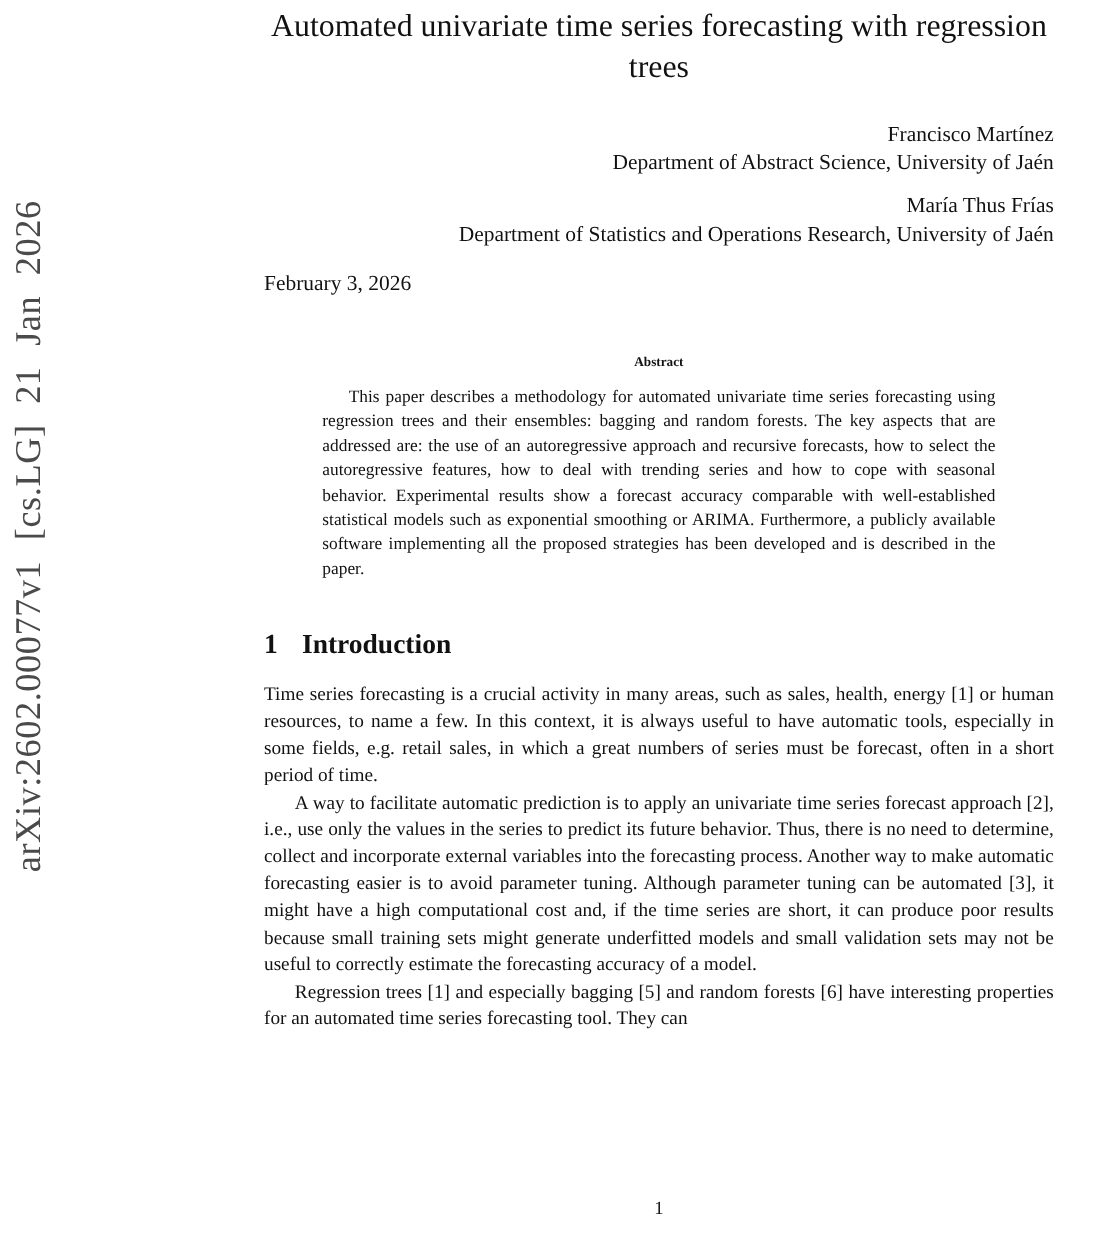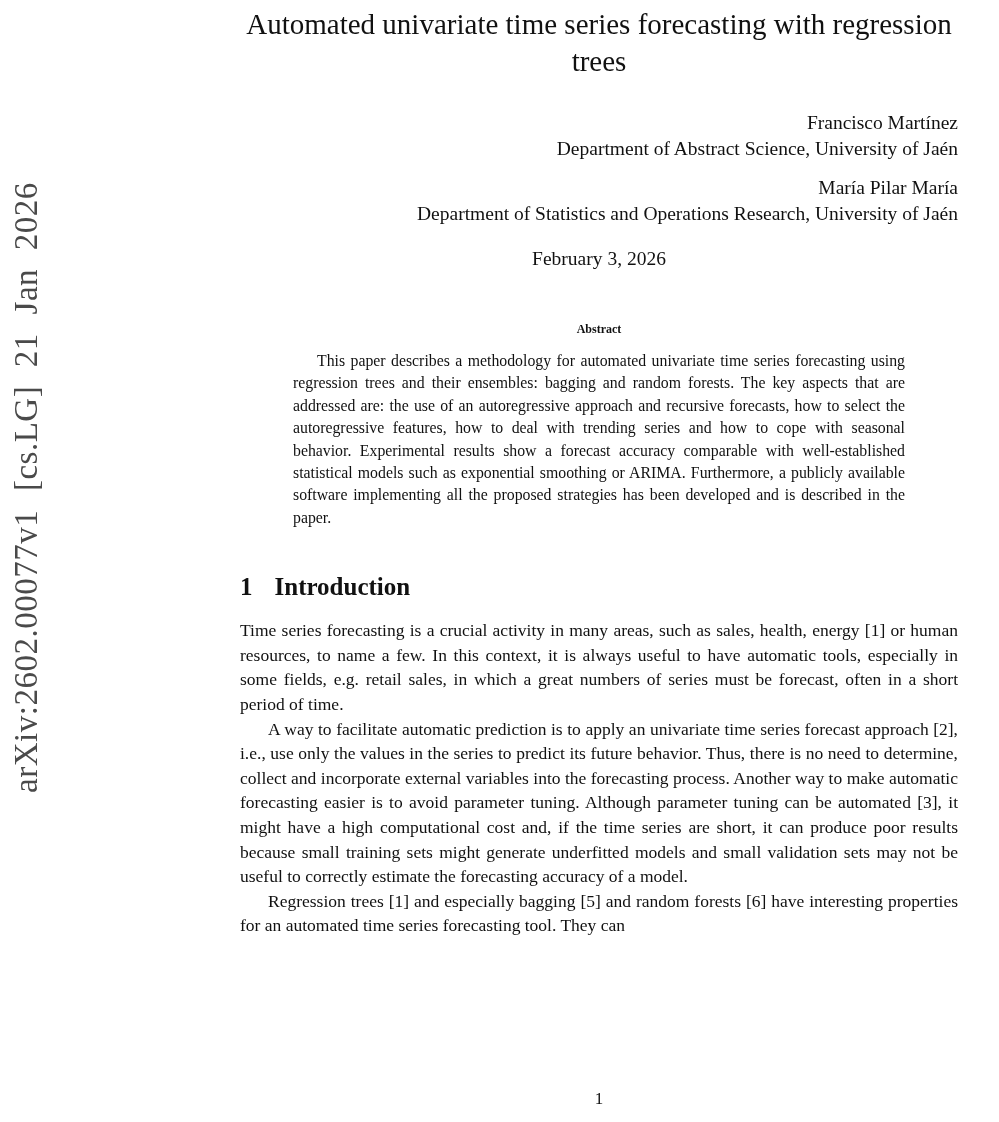--- a/index.html
+++ b/index.html
@@ -38,21 +38,21 @@
     font-size: 29px;
     line-height: 37px;
     font-weight: normal;
   }
   .author-block { text-align: right; }
   .author-name   { margin-top: 30px; font-size: 19.5px; line-height: 26px; }
   .author-affil  { font-size: 19.5px; line-height: 26px; }
   .author-block.second .author-name { margin-top: 13px; }
   .paper-date {
     margin-top: 21px;
-    text-align: center;
+    text-align: left;
     font-size: 19.5px;
   }
   .abstract {
     margin-top: 52px;
     padding: 0 53px;
   }
   .abstract-heading {
     text-align: center;
     font-size: 12px;
     font-weight: bold;
@@ -94,21 +94,21 @@
 <div class="page">
 
   <h1 class="paper-title">Automated univariate time series forecasting with regression trees</h1>
 
   <div class="author-block first">
     <div class="author-name">Francisco Martínez</div>
     <div class="author-affil">Department of Abstract Science, University of Jaén</div>
   </div>
 
   <div class="author-block second">
-    <div class="author-name">María Pilar María</div>
+    <div class="author-name">María Thus Frías</div>
     <div class="author-affil">Department of Statistics and Operations Research, University of Jaén</div>
   </div>
 
   <div class="paper-date">February 3, 2026</div>
 
   <div class="abstract">
     <div class="abstract-heading">Abstract</div>
     <p class="abstract-text">This paper describes a methodology for automated univariate time series forecasting using regression trees and their ensembles: bagging and random forests. The key aspects that are addressed are: the use of an autoregressive approach and recursive forecasts, how to select the autoregressive features, how to deal with trending series and how to cope with seasonal behavior. Experimental results show a forecast accuracy comparable with well-established statistical models such as exponential smoothing or ARIMA. Furthermore, a publicly available software implementing all the proposed strategies has been developed and is described in the paper.</p>
   </div>
 

